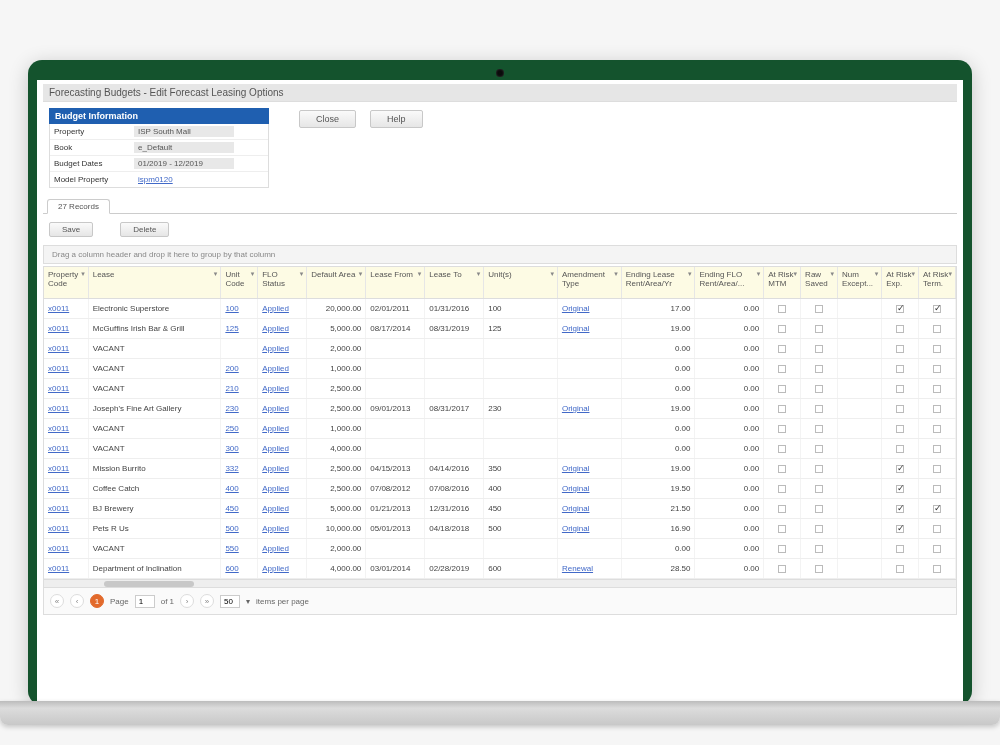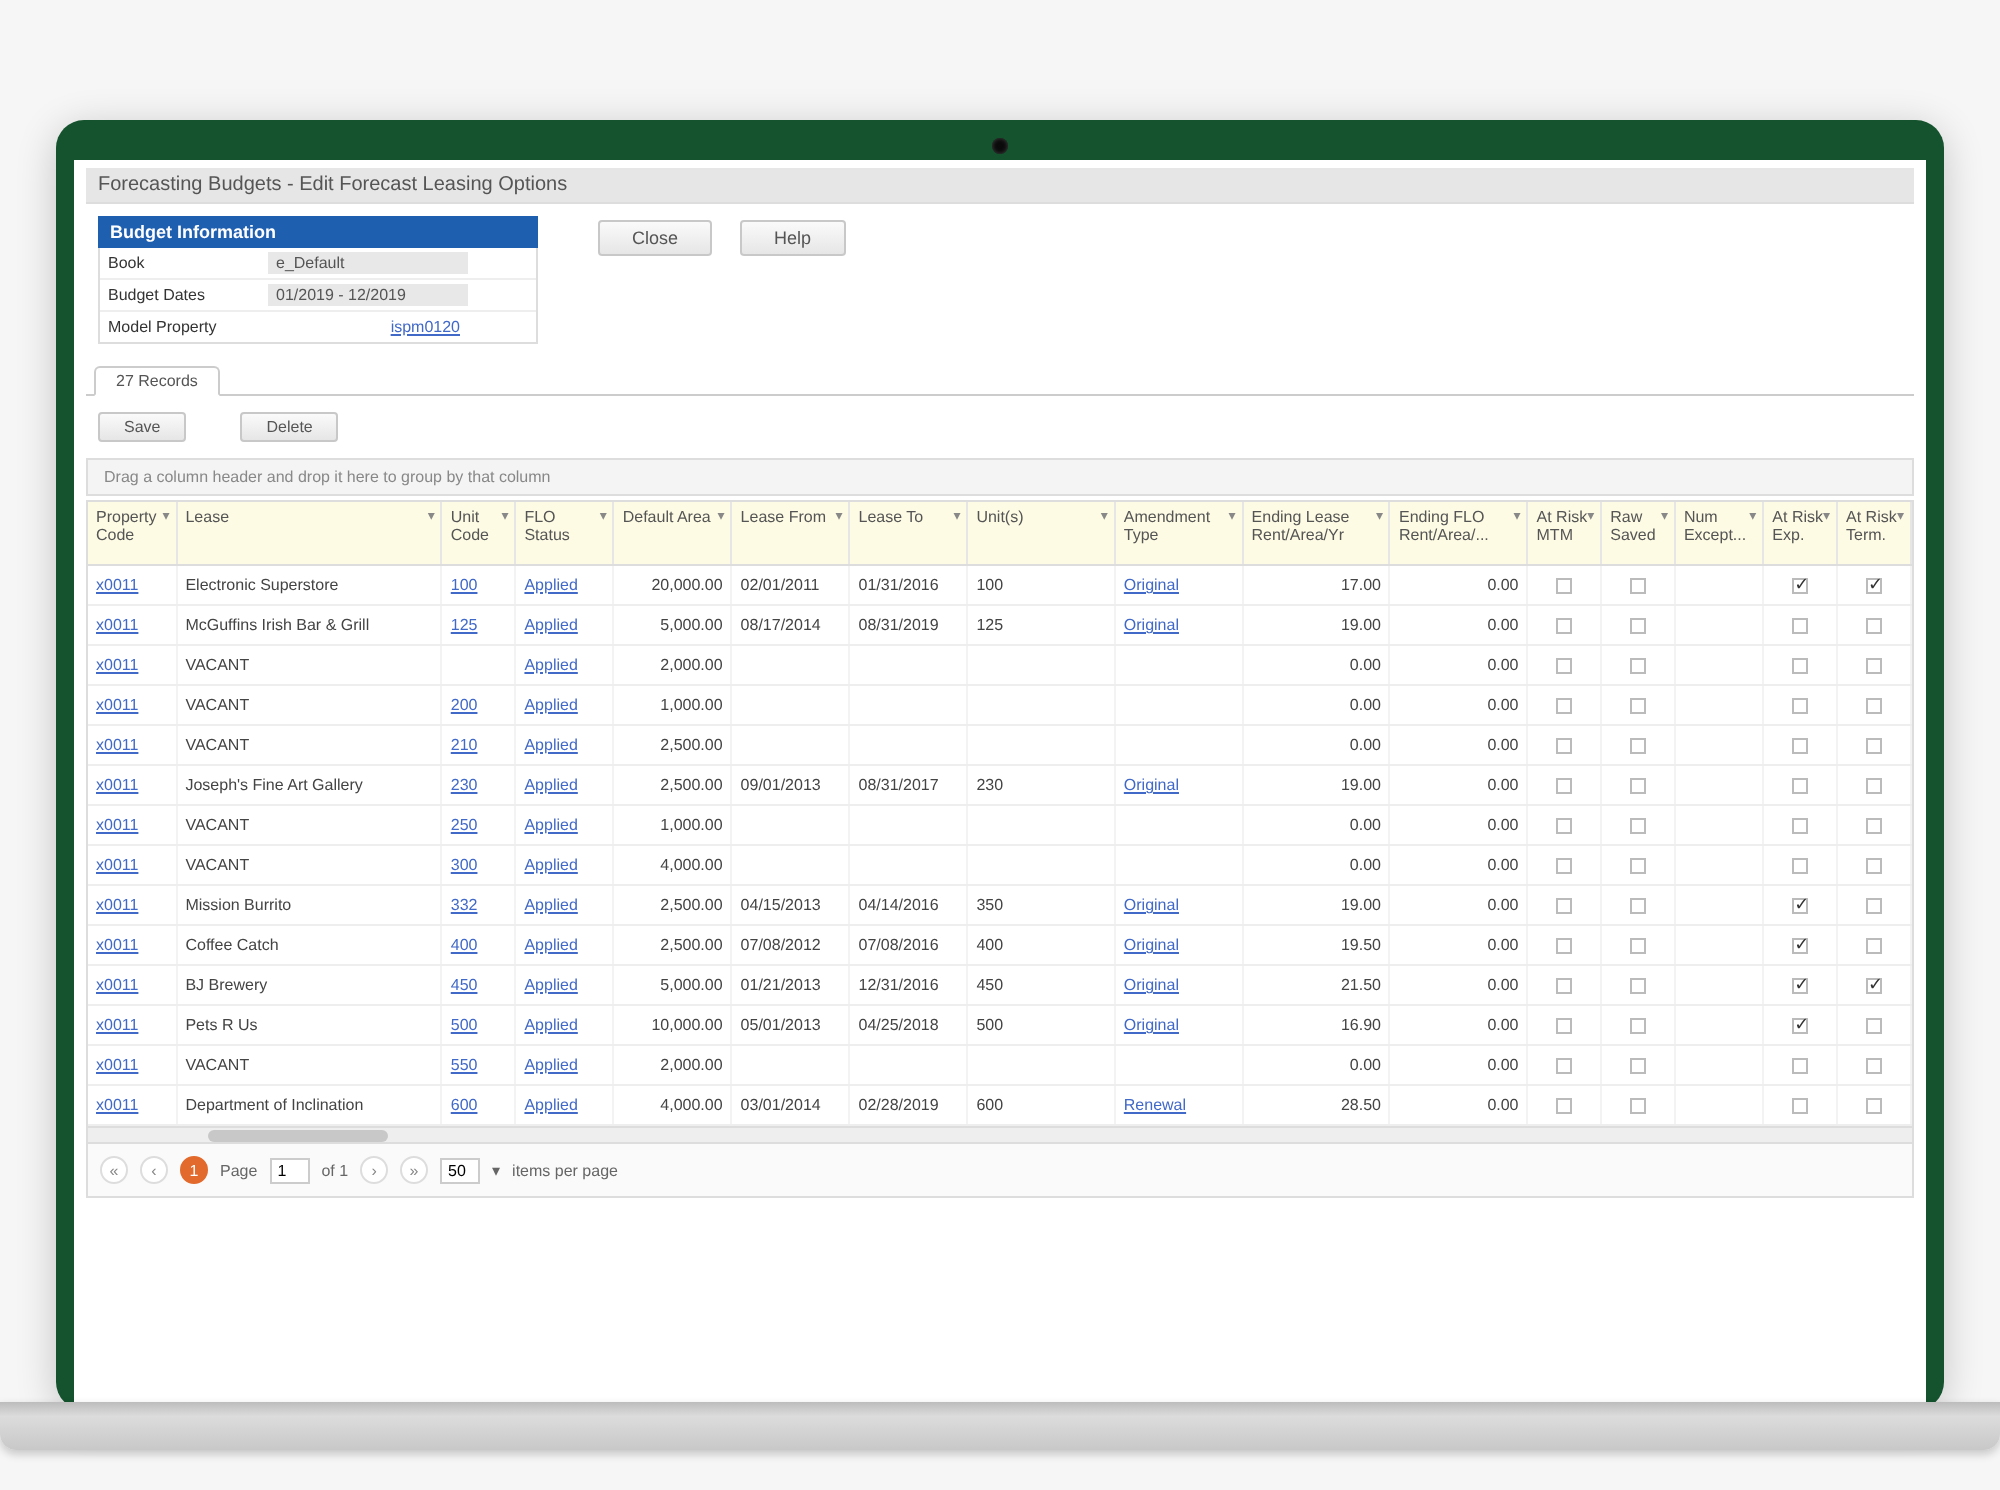--- a/index.html
+++ b/index.html
@@ -90,21 +90,21 @@
     font-size: 8px;
   }
   .panel-row:last-child { border-bottom: none; }
   .panel-label { width: 80px; color: #333; }
   .panel-value {
     background: #e8e8e8;
     padding: 1px 4px;
     min-width: 100px;
     color: #555;
   }
-  .panel-value.link { color: #4169c8; text-decoration: underline; background: transparent; text-align: right; }
+  .panel-value.link { color: #4169c8; text-decoration: underline; background: transparent; }
   .top-buttons {
     display: flex;
     gap: 14px;
     align-items: flex-start;
     padding-top: 2px;
   }
   .btn {
     background: linear-gradient(#fafafa, #e6e6e6);
     border: 1px solid #c8c8c8;
     border-radius: 2px;
@@ -248,20 +248,24 @@
 <div class="laptop-frame">
   <div class="camera"></div>
   <div class="screen">
     <div class="page">
       <div class="page-title">Forecasting Budgets - Edit Forecast Leasing Options</div>
 
       <div class="top-area">
         <div class="panel">
           <div class="panel-header">Budget Information</div>
           <div class="panel-body" id="panel-body">
+              <div class="panel-row">
+                <div class="panel-label">Property</div>
+                <div class="panel-value">ISP South Mall</div>
+              </div>
               <div class="panel-row">
                 <div class="panel-label">Book</div>
                 <div class="panel-value">e_Default</div>
               </div>
               <div class="panel-row">
                 <div class="panel-label">Budget Dates</div>
                 <div class="panel-value">01/2019 - 12/2019</div>
               </div>
               <div class="panel-row">
                 <div class="panel-label">Model Property</div>
@@ -525,21 +529,21 @@
                 <td style="text-align:center"><span class="chk checked"></span></td>
                 <td style="text-align:center"><span class="chk checked"></span></td>
               </tr>
               <tr>
                 <td><span class="link">x0011</span></td>
                 <td>Pets R Us</td>
                 <td><span class="link">500</span></td>
                 <td><span class="link">Applied</span></td>
                 <td class="num">10,000.00</td>
                 <td>05/01/2013</td>
-                <td>04/25/2018</td>
+                <td>04/18/2018</td>
                 <td>500</td>
                 <td><span class="link">Original</span></td>
                 <td class="num">16.90</td>
                 <td class="num">0.00</td>
                 <td style="text-align:center"><span class="chk"></span></td>
                 <td style="text-align:center"><span class="chk"></span></td>
                 <td></td>
                 <td style="text-align:center"><span class="chk checked"></span></td>
                 <td style="text-align:center"><span class="chk"></span></td>
               </tr>

